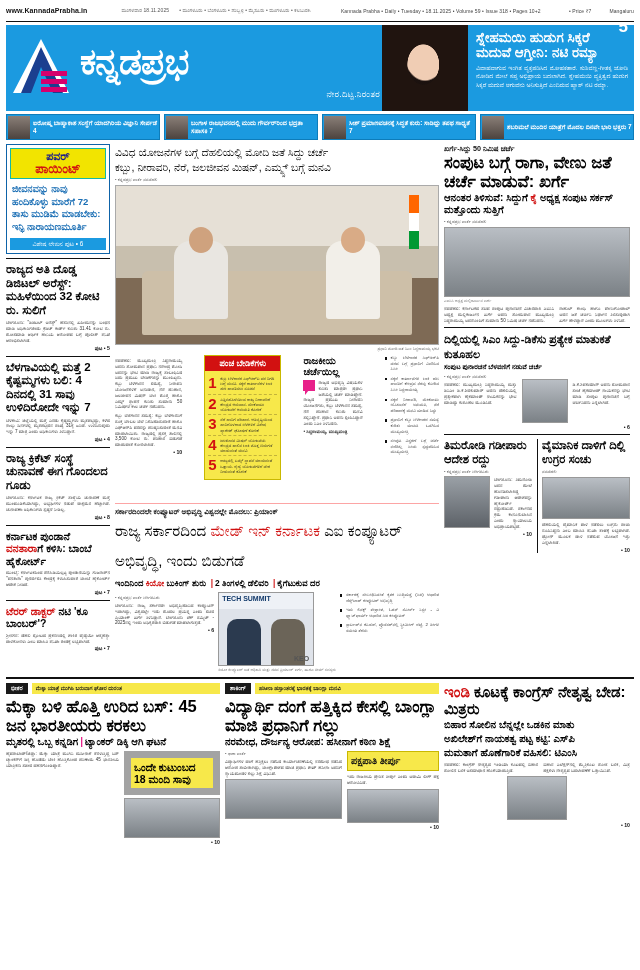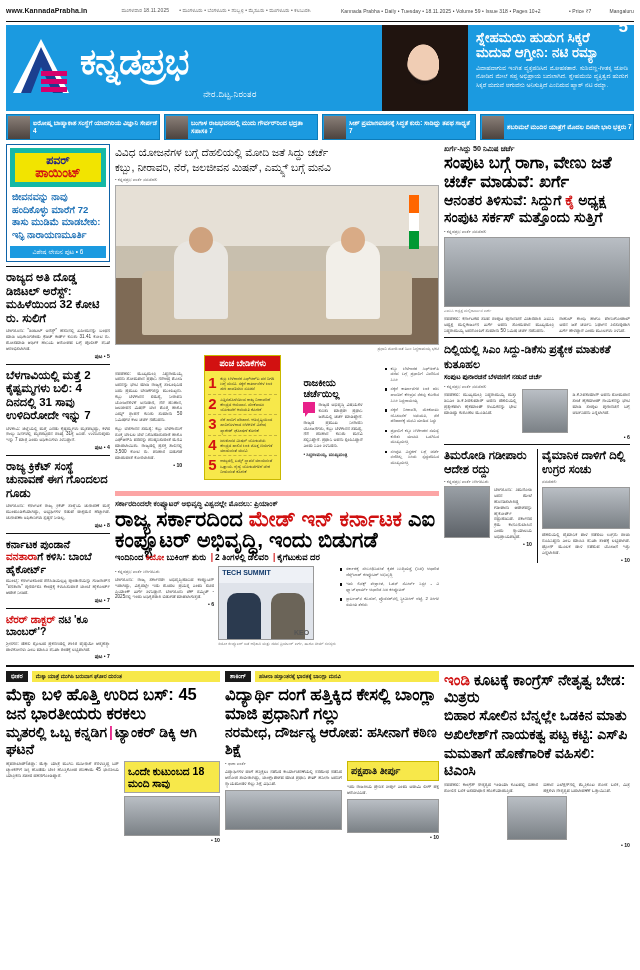--- a/index.html
+++ b/index.html
@@ -18,21 +18,21 @@
   .topbar .mid { color:#444; font-size:5px; flex:1; text-align:center; white-space:nowrap;}
   .topbar .price { color:#444; font-size:5px; margin-left:8px; }
   .topbar .city { color:#444; font-size:5px; margin-left:18px; }
 
   
   .masthead { position:relative; display:flex; background:#1b9ae0; height:86px; margin-top:3px; overflow:hidden; }
   .logo-mark { width:74px; display:flex; align-items:center; justify-content:center; }
   .logo-mark svg{ display:block; }
   .title-wrap { flex:0 0 300px; display:flex; flex-direction:column; justify-content:center; }
   .paper-title { font-size:36px; line-height:52px; color:#fff; font-weight:bold; letter-spacing:-1px; white-space:nowrap; }
-  .paper-tag { font-size:8.5px; color:#fff; text-align:center; margin-top:1px; letter-spacing:.3px;}
+  .paper-tag { font-size:8.5px; color:#fff; text-align:right; margin-top:1px; letter-spacing:.3px;}
   .celeb { width:88px; position:relative; }
   .celeb .face { position:absolute; left:2px; top:0; width:86px; height:86px; background:
       radial-gradient(ellipse at 50% 30%, #f0cdb4 0 34%, rgba(240,205,180,0) 36%),
       linear-gradient(#2a1b16,#140d0b);
     }
   .celeb .hair { position:absolute; left:2px; top:0; width:86px; height:86px;
       background: radial-gradient(ellipse 30px 38px at 48% 46%, rgba(0,0,0,0) 52%, #20140f 54%); }
   .promo { flex:1; color:#fff; padding:5px 6px 3px 8px; }
   .promo h2 { font-size:13.5px; line-height:15px; font-weight:bold; }
   .promo p { font-size:6.2px; line-height:8.4px; margin-top:4px; text-align:justify; }
@@ -49,21 +49,21 @@
   .grid { display:flex; gap:5px; margin-top:4px; }
   .col-left { width:104px; }
   .col-mid  { width:324px; }
   .col-right{ width:186px; }
 
   .rule { border-top:1px solid #111; margin:4px 0; }
   .vline { border-left:1px solid #111; }
 
   
   .pp-box { border:1.5px solid #0e63a8; padding:3px; background:#fff; }
-  .pp-logo { background:#f2e400; border:5px solid #14b8a6; text-align:center; padding:2px 0 3px; }
+  .pp-logo { background:#f2e400; border:1px solid #14b8a6; text-align:center; padding:2px 0 3px; }
   .pp-logo .l1 { color:#1a1a8c; font-size:11px; font-weight:bold; line-height:11px;}
   .pp-logo .l2 { color:#d21111; font-size:13px; font-weight:bold; line-height:13px;}
   .pp-quote { color:#1b6fb5; font-size:9.6px; line-height:12.6px; font-weight:bold; padding:4px 2px 2px; }
   .pp-foot { background:#1b9ae0; color:#fff; font-size:6.4px; text-align:center; padding:2px; margin-top:3px;}
 
   h3.hd { font-weight:bold; color:#000; }
   .hd-s { font-size:11.5px; line-height:13.5px; }
   .hd-xs{ font-size:10.5px; line-height:12.5px; }
   .red { color:#d01010; }
   .body-txt { font-size:4.6px; line-height:5.8px; color:#333; text-align:justify; margin-top:3px; }
@@ -80,62 +80,62 @@
       linear-gradient(#e6e0d6 0 38%, #c8bfae 38% 58%, #7e6a55 58% 100%); }
   .lead-photo .sofa { position:absolute; left:8%; bottom:6%; width:84%; height:40%; background:#cdbfa8; border-radius:6px 6px 2px 2px; }
   .lead-photo .p1 { position:absolute; left:18%; bottom:16%; width:54px; height:78px; background:#e9e6e1; border-radius:16px 16px 3px 3px; }
   .lead-photo .p1::before{content:'';position:absolute;left:50%;top:-14px;transform:translateX(-50%);width:24px;height:26px;border-radius:50%;background:#cfa27e;}
   .lead-photo .p2 { position:absolute; right:18%; bottom:16%; width:54px; height:78px; background:#f2efe9; border-radius:16px 16px 3px 3px; }
   .lead-photo .p2::before{content:'';position:absolute;left:50%;top:-14px;transform:translateX(-50%);width:24px;height:26px;border-radius:50%;background:#d9ab86;}
   .lead-photo .flag{position:absolute;right:6%;top:6%;width:10px;height:54px;background:linear-gradient(#f60 0 33%,#fff 33% 66%,#093 66%);}
   .photo-cap { font-size:4.2px; color:#555; text-align:right; margin-top:1px;}
 
   
-  .boxrow { display:flex; gap:22px; margin-top:4px;align-items:center; }
+  .boxrow { display:flex; gap:22px; margin-top:4px; }
   .panch { width:96px; background:#f7e84a; border:1px solid #c9b800; }
   .panch .ph { background:#d21111; color:#fff; font-size:8.4px; font-weight:bold; text-align:center; padding:2px 0; }
   .panch ul { list-style:none; padding:3px; }
   .panch li { display:flex; gap:3px; border-bottom:1px dashed #c3b33a; padding:2px 0; }
   .panch li:last-child{border-bottom:none;}
   .panch .num { color:#d21111; font-size:15px; font-weight:bold; line-height:13px; width:9px; flex:none;}
   .panch .it { font-size:4.3px; line-height:5.2px; color:#222; }
 
   .rajbox { width:74px; }
   .rajbox h4 { font-size:9.6px; line-height:11px; font-weight:bold; }
   .rajbox .quote-ic { width:12px; height:11px; background:#e8218a; float:left; margin:3px 3px 1px 0; position:relative; }
   .rajbox .quote-ic::after{content:'';position:absolute;left:2px;bottom:-4px;border-width:5px 4px 0 0;border-style:solid;border-color:#e8218a transparent transparent transparent;}
   .bullets { list-style:none; }
   .bullets li { font-size:4.4px; line-height:5.6px; color:#333; padding-left:6px; position:relative; margin-bottom:4px; text-align:justify;}
   .bullets li::before{content:'';position:absolute;left:0;top:2px;width:2.5px;height:2.5px;background:#111;}
 
   
-  .mik { margin-top:11px; border-top:5px solid #fca5a5; padding-top:3px; }
+  .mik { margin-top:23px; border-top:1px solid #fca5a5; padding-top:3px; }
   .kicker { font-size:7.2px; font-weight:bold; color:#111; }
-  .mik h2 { font-size:21px; line-height:21px; font-weight:bold; color:#000; }
+  .mik h2 { font-size:15px; line-height:30px; font-weight:normal; color:#000; }
   .mik .sub2 { font-size:8.4px; font-weight:bold; margin-top:2px; }
   .mik .sub2 .sep{color:#d01010; padding:0 2px;}
   .mik-body { display:flex; gap:4px; margin-top:3px; }
   .mik-body .c { flex:1; }
   .techphoto { width:96px; height:74px; border:1px solid #999; background:#dfe3ea; position:relative; overflow:hidden; }
   .techphoto .band{position:absolute;top:0;left:0;right:0;height:16px;background:#eef1f6;}
   .techphoto .tt{position:absolute;top:2px;left:3px;font-size:7px;font-weight:bold;color:#123a6b;line-height:7px;}
   .techphoto .m1{position:absolute;left:8px;bottom:0;width:34px;height:46px;background:#2b3a4f;border-radius:10px 10px 0 0;}
   .techphoto .m2{position:absolute;right:8px;bottom:0;width:34px;height:46px;background:#6b6458;border-radius:10px 10px 0 0;}
   .techphoto .keo{position:absolute;right:4px;bottom:3px;font-size:7px;font-weight:bold;color:#555;}
 
   
   .bottom { display:flex; gap:5px; margin-top:5px; border-top:2px solid #111; padding-top:4px; }
   .bcol1{width:214px;} .bcol2{width:214px;} .bcol3{width:186px;}
   .tagrow { display:flex; align-items:center; gap:4px; }
   .tag-black { background:#1a1a1a; color:#fff; font-size:6px; font-weight:bold; padding:2px 5px; }
   .tag-yellow{ background:#f7e84a; color:#111; font-size:5.6px; font-weight:bold; padding:2px 4px; flex:1;}
   .bh { font-size:16.5px; line-height:18.5px; font-weight:bold; margin-top:3px; }
-  .bsub { font-size:14px; font-weight:bold; margin-top:2px; }
+  .bsub { font-size:10px; font-weight:bold; margin-top:2px; }
   .bsub .bar{color:#e8218a;padding:0 2px;}
-  .yellowbox { background:#f7e84a; border:1px solid #a3a3a3; padding:3px; margin-top:3px;}
+  .yellowbox { background:#f7e84a; border:7px solid #a3a3a3; padding:3px; margin-top:3px;}
   .yellowbox h5 { font-size:10.5px; line-height:12px; font-weight:bold;}
   .pinkhdr { background:#f7e84a; border:1px solid #c9b800; padding:3px; margin-top:3px;}
   .pinkhdr h5 { font-size:9.6px; font-weight:bold; color:#111; }
   .mini-photo { width:100%; height:56px; background:linear-gradient(#b9bec4,#7b8186); border:1px solid #999; margin-top:3px;}
   .portrait { width:46px; height:52px; background:linear-gradient(#9aa0a6,#5d6268); border:1px solid #999; float:left; margin:2px 4px 2px 0;}
   .two { display:flex; gap:5px; }
   .two > div { flex:1; }
   .cap-sm { font-size:4.1px; color:#666; margin-top:1px; }
 </style>
 </head>

